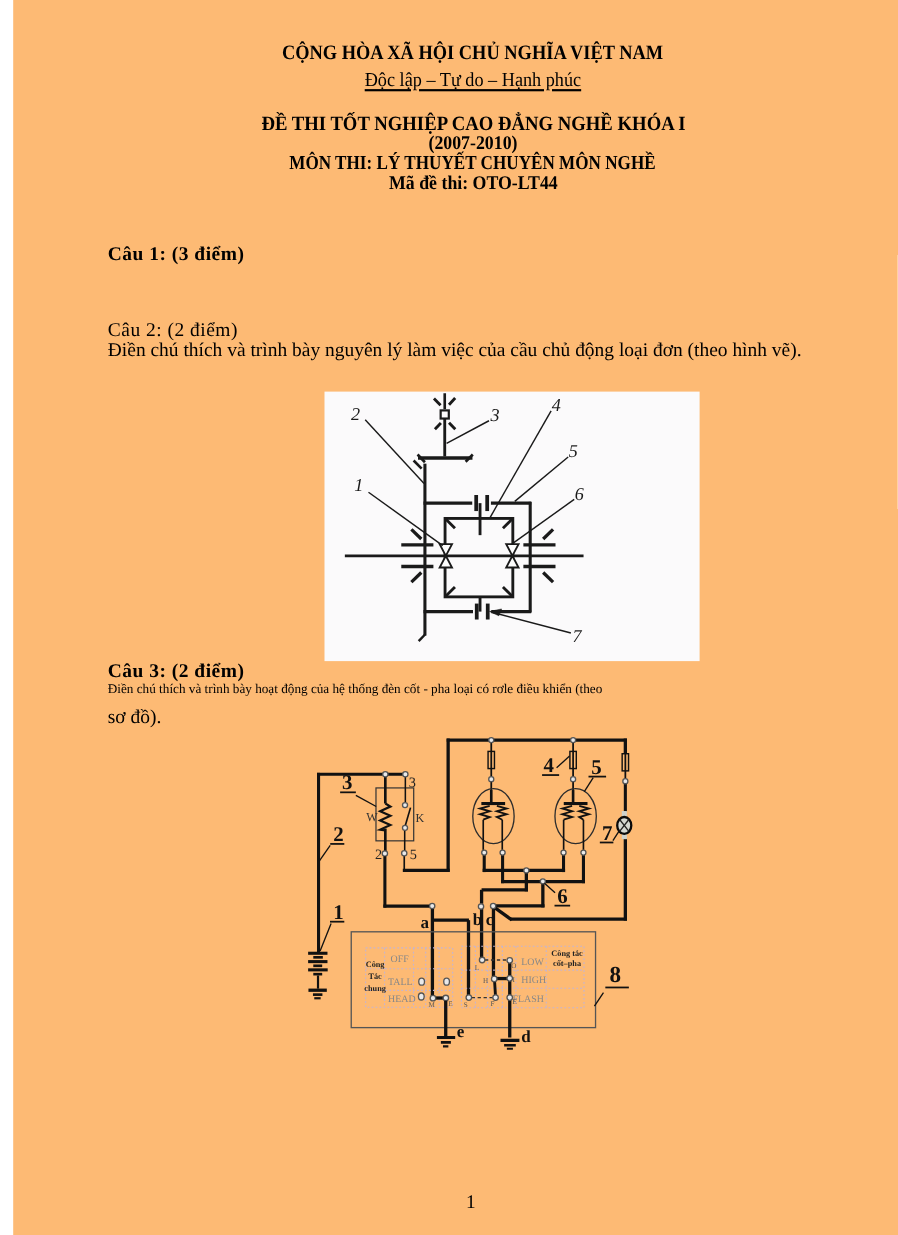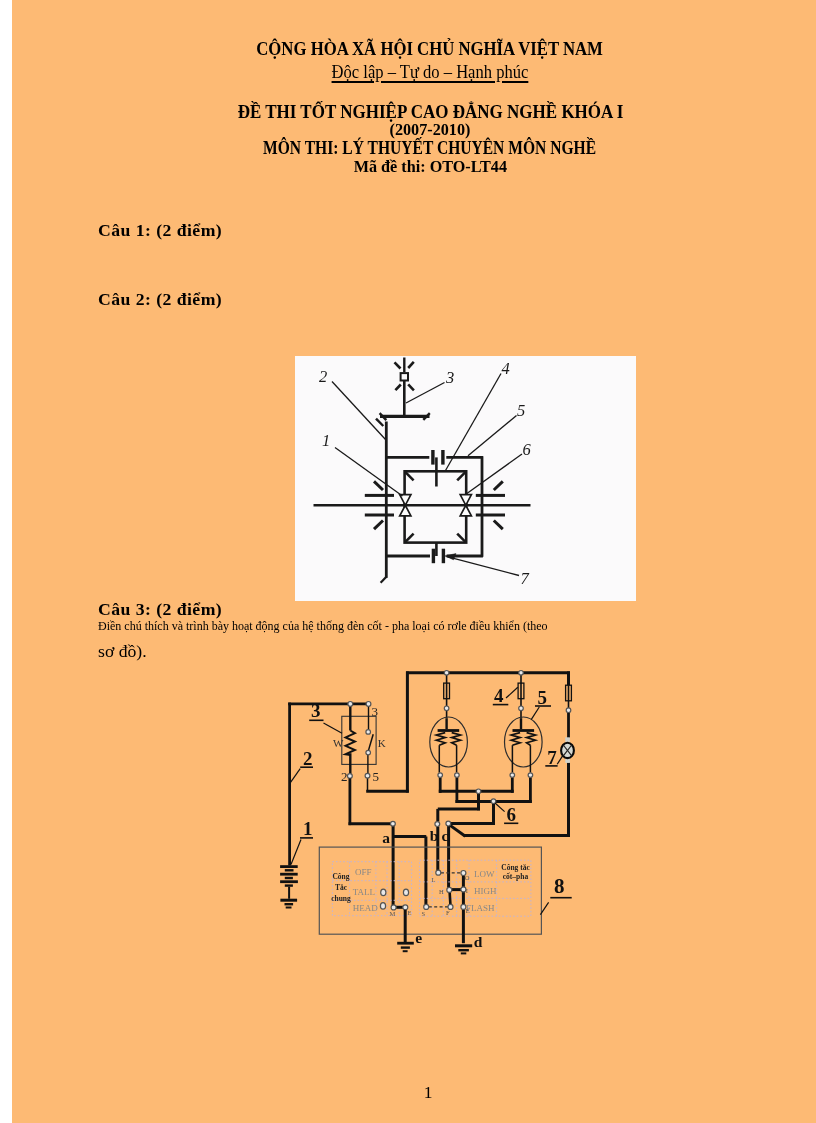--- a/index.html
+++ b/index.html
@@ -18,25 +18,26 @@
 <div class="hl" style="top:62px;font-size:18px;font-weight:normal;line-height:20px;"><span class="sq" style="transform:scaleX(0.92);text-decoration:underline;text-decoration-thickness:1.8px;text-underline-offset:2.5px;">Độc lập – Tự do – Hạnh phúc</span></div>
 
 <div class="hl" style="top:102px;font-size:18.4px;font-weight:bold;line-height:20px;"><span class="sq" style="transform:scaleX(0.925)">ĐỀ THI TỐT NGHIỆP CAO ĐẲNG NGHỀ KHÓA I</span></div>
 
 <div class="hl" style="top:119px;font-size:17.6px;font-weight:bold;line-height:20px;"><span class="sq" style="transform:scaleX(0.92)">(2007-2010)</span></div>
 
 <div class="hl" style="top:138px;font-size:18px;font-weight:bold;line-height:20px;"><span class="sq" style="transform:scaleX(0.865)">MÔN THI: LÝ THUYẾT CHUYÊN MÔN NGHỀ</span></div>
 
 <div class="hl" style="top:156px;font-size:17.6px;font-weight:bold;line-height:20px;"><span class="sq" style="transform:scaleX(0.92)">Mã đề thi: OTO-LT44</span></div>
 
-<div class="para" style="left:86px;top:220px;font-weight:bold;letter-spacing:0.45px;">Câu 1: (2 điểm)</div>
-
-
-<div class="para" style="left:86px;top:288.5px;font-weight:bold;letter-spacing:0.45px;">Câu 2: (2 điểm)</div>
-
+<div class="para" style="left:86px;top:220px;font-weight:bold;letter-spacing:0.45px;">Câu 1: (3 điểm)</div>
+
+
+<div class="para" style="left:86px;top:288.5px;font-weight:normal;letter-spacing:0.45px;">Câu 2: (2 điểm)</div>
+
+<div class="para" style="left:86px;top:308px;">Điền chú thích và trình bày nguyên lý làm việc của cầu chủ động loại đơn (theo hình vẽ).</div>
 
 <div class="para" style="left:86px;top:599px;font-weight:bold;letter-spacing:0.45px;">Câu 3: (2 điểm)</div>
 
 <div class="para" style="left:86px;top:618.6px;font-size:12px;">Điền chú thích và trình bày hoạt động của hệ thống đèn cốt - pha loại có rơle điều khiển (theo</div>
 
 <div class="para" style="left:86px;top:640.5px;">sơ đồ).</div>
 
 <div class="hl" style="left:0px;width:832px;top:1082px;font-size:17.5px;">1</div>
 
 <svg style="position:absolute;left:0;top:0;" width="816" height="1123" viewBox="0 0 816 1123" fill="none" stroke-linecap="butt">

